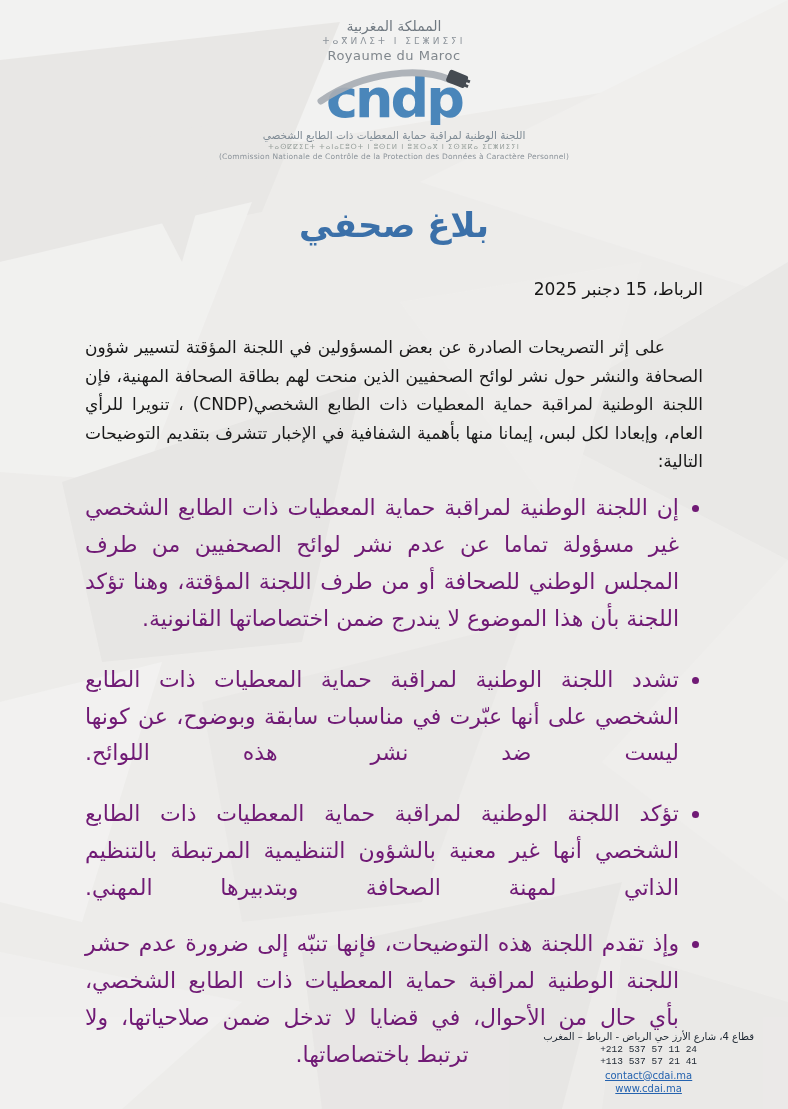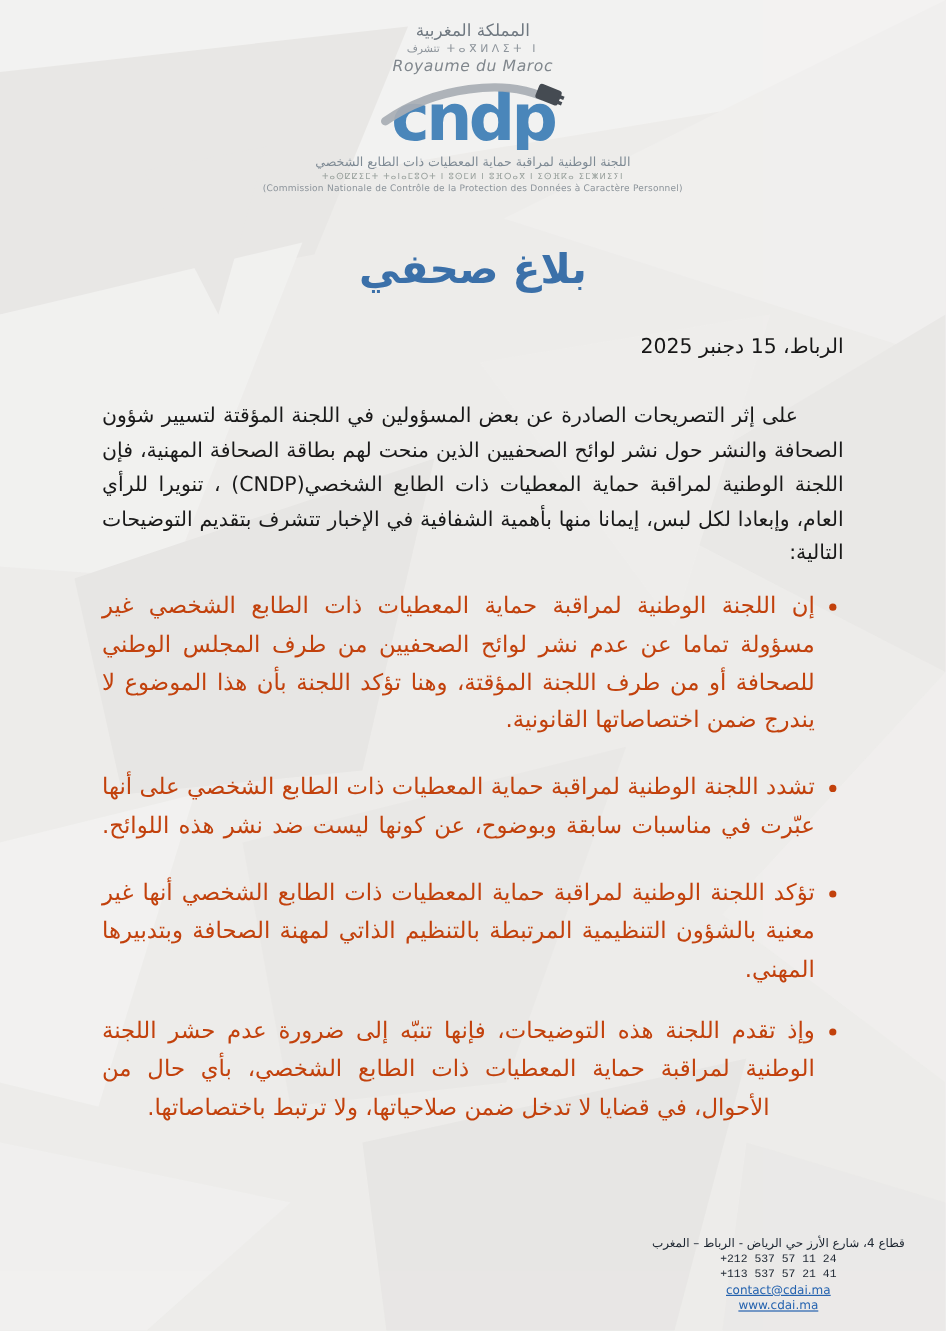--- a/index.html
+++ b/index.html
@@ -11,21 +11,21 @@
     font-family:"DejaVu Sans",sans-serif;
     color:#1b1b1b;
   }
   .bg{position:absolute;inset:0;width:788px;height:1109px;}
   .content{position:relative;direction:rtl;padding:18px 85px 0 85px;box-sizing:border-box;height:100%;}
 
   
   .hdr{text-align:center;direction:rtl;}
   .k-ar{font-size:14px;color:#6f7880;letter-spacing:1px;}
   .k-tif{font-size:9px;color:#8d949b;letter-spacing:3px;margin-top:2px;}
-  .k-fr{font-size:13px;color:#80878d;margin-top:2px;letter-spacing:.5px;font-style:italic;}
+  .k-fr{font-size:13px;color:#80878d;margin-top:2px;letter-spacing:.5px;}
   .logo-wrap{margin:4px auto 0 auto;width:270px;}
   .logo-sub-ar{font-size:10.5px;color:#7e8a94;margin-top:0px;}
   .logo-sub-tif{font-size:7px;color:#98a09c;letter-spacing:1px;margin-top:2px;}
   .logo-sub-fr{font-size:7.5px;color:#8b939a;margin-top:1px;letter-spacing:.2px;}
 
   
   .title{
     margin:44px 0 0 0;
     text-align:center;
     font-size:34px;
@@ -36,23 +36,23 @@
 
   
   .intro{
     margin:34px 0 0 0;
     font-size:17px;line-height:1.68;
     text-align:justify;text-indent:38px;
     color:#191919;
   }
   ul.points{margin:14px 0 0 0;padding:0 24px 0 0;list-style:disc;}
   ul.points li{
-    font-size:19px;line-height:1.68;
+    font-size:22px;line-height:1.68;
     text-align:justify;
-    margin-bottom:19px;color:#c2410c;
+    margin-bottom:19px;color:#701a75;
   }
   li.last-justify{text-align-last:justify;margin-top:24px;}
   li.last-center{text-align-last:center;}
 
   
   .footer{
     position:absolute;right:34px;bottom:14px;
     text-align:center;font-size:10px;line-height:1.32;
     color:#1d2631;direction:rtl;
   }
@@ -81,21 +81,21 @@
       <polygon points="0,952 242,1002 122,1109 0,1109" fill="#f2f2f1"></polygon>
       <polygon points="622,952 788,1002 788,1109 602,1109" fill="#e9e8e6"></polygon>
       <polygon points="120,142 222,122 182,262" fill="#e6e5e3"></polygon>
     </g>
   </svg>
 
   <div class="content">
 
     <header class="hdr">
       <div class="k-ar">المملكة المغربية</div>
-      <div class="k-tif">ⵜⴰⴳⵍⴷⵉⵜ ⵏ تتشرف</div>
+      <div class="k-tif">ⵜⴰⴳⵍⴷⵉⵜ ⵏ ⵉⵎⵥⵍⵉⵢⵏ</div>
       <div class="k-fr">Royaume du Maroc</div>
 
       <div class="logo-wrap">
         <svg width="270" height="58" viewBox="0 0 270 58" aria-hidden="true">
           <text x="135" y="50" text-anchor="middle" font-family="DejaVu Sans, sans-serif" font-weight="bold" font-size="54" letter-spacing="-3" fill="#4a86ba">cndp</text>
           <path d="M 62 34 C 105 4, 162 0, 192 13" stroke="#a8aeb4" stroke-width="7" fill="none" stroke-linecap="round" opacity="0.92"></path>
           <g transform="rotate(22 197 12)">
             <rect x="188" y="5" width="20" height="13" rx="2.5" fill="#454b52"></rect>
             <rect x="206" y="8" width="5" height="3" fill="#454b52"></rect>
             <rect x="206" y="13" width="5" height="3" fill="#454b52"></rect>

